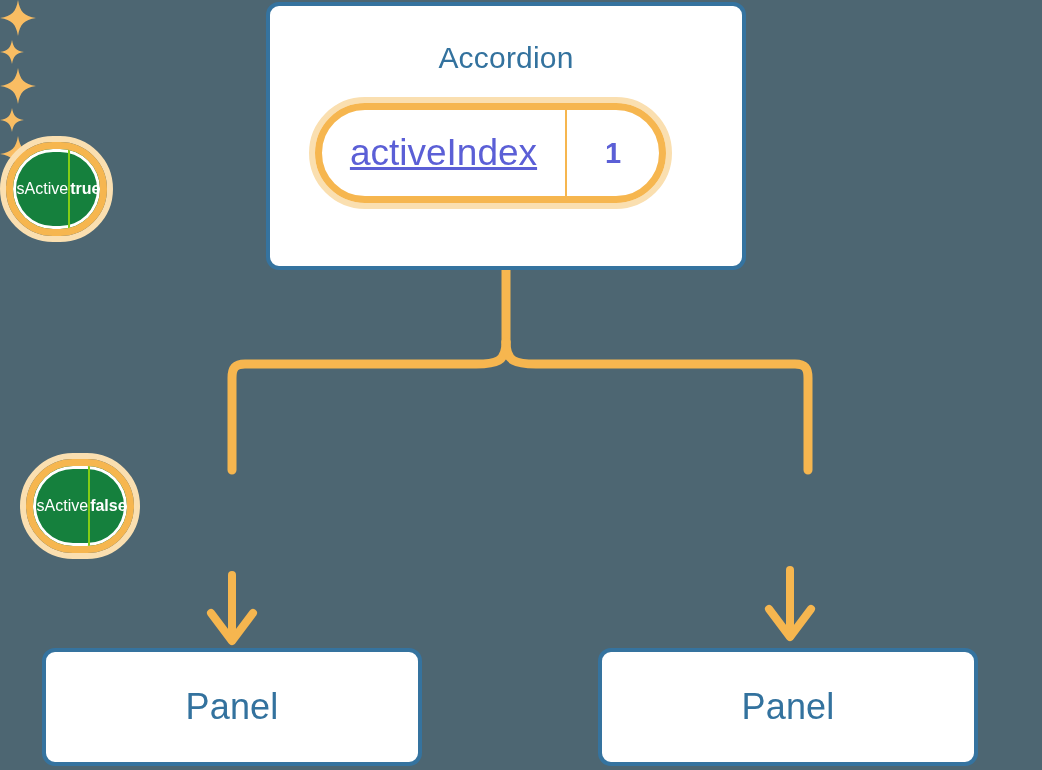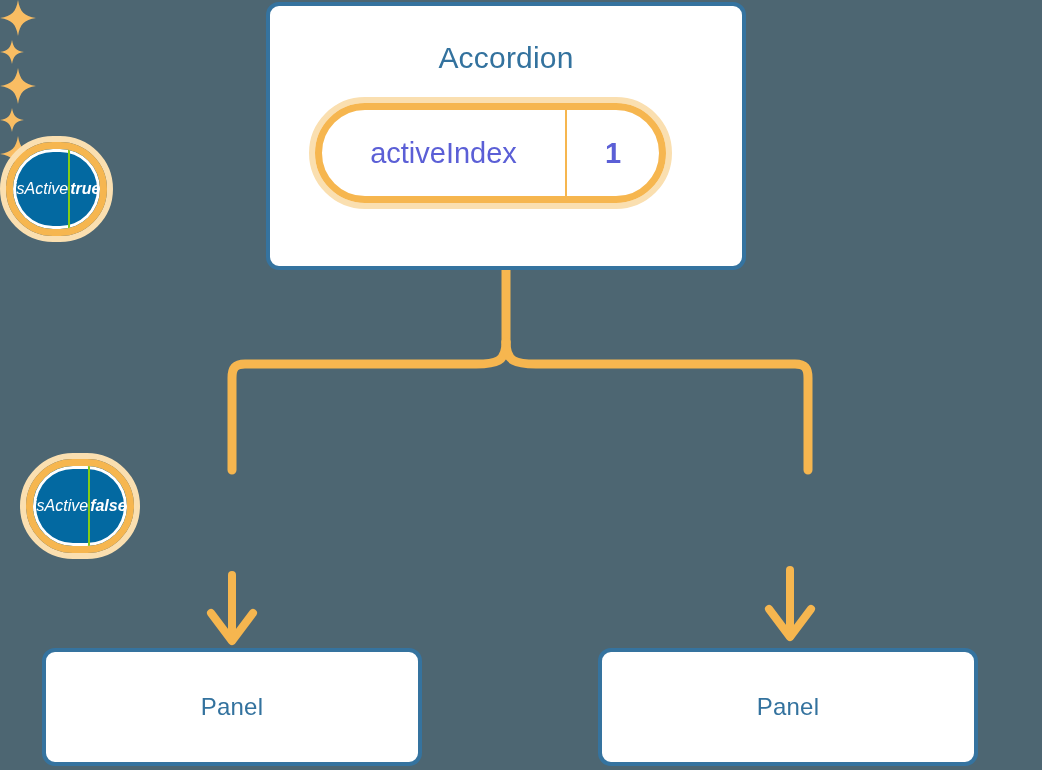--- a/index.html
+++ b/index.html
@@ -66,21 +66,21 @@
     padding-top: 37px;
   }
 
   .panel-card {
     width: 380px;
     height: 118px;
     justify-content: center;
   }
   #panel-card-left  { left: 42px;  top: 648px; }
   #panel-card-right { left: 598px; top: 648px; }
-  .panel-card .comp-title { font-size: 24px; }
+  .panel-card .comp-title { font-size: 36px; }
 
   
   .pill-wrap {
     position: absolute;
     display: inline-block;
   }
   
   .pill {
     position: relative;
     box-sizing: border-box;
@@ -110,37 +110,36 @@
 
   
   .pill-light .pill-ring { background: #ffffff; }
   .pill-light .pill-cell { color: #5b5fd6; }
   .pill-light .pill-value {
     border-left: 2px solid #f6b64f;
   }
 
   
   .pill-dark .pill-ring {
-    background: #0369a1;
+    background: #15803d;
     border-radius: 999px;
     box-shadow: inset 0 0 0 3px #ffffff;
-    font-style: italic;
   }
   .pill-dark .pill-cell { color: #ffffff; }
   .pill-dark .pill-value {
     border-left: 2px solid #84cc16;
   }
 
   
   #pill-active-index {
     left: 309px;
     top: 97px;
   }
   #pill-active-index .pill-ring { height: 100px; }
-  #pill-active-index .pill-key   { width: 243px; font-size: 29px; }
+  #pill-active-index .pill-key   { width: 243px; font-size: 37px; text-decoration: underline; }
   #pill-active-index .pill-value { width: 94px;  font-size: 29px; }
 
   
   .pill-dark .pill-ring { height: 94px; }
   #pill-is-active-false { left: 20px;  top: 453px; }
   #pill-is-active-true  { left": 0; left: 610px; top: 447px; }
   #pill-is-active-false .pill-key   { width: 207px; font-size: 28px; }
   #pill-is-active-false .pill-value { width: 140px; font-size: 28px; }
   #pill-is-active-true  .pill-key   { width: 203px; font-size: 28px; }
   #pill-is-active-true  .pill-value { width: 138px; font-size: 28px; }

